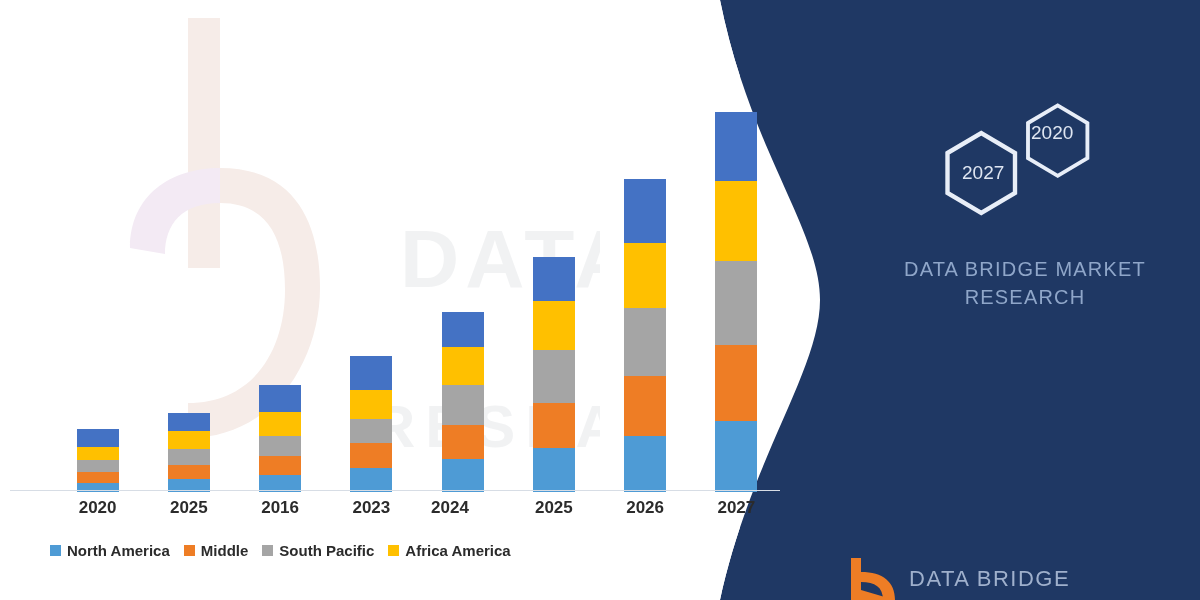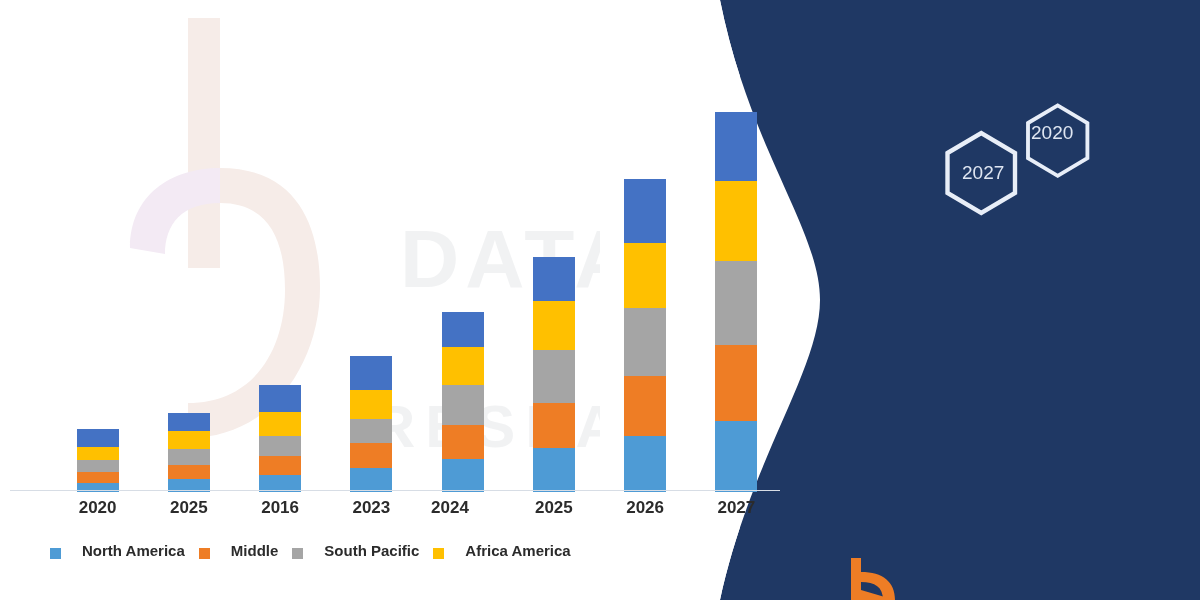--- a/index.html
+++ b/index.html
@@ -116,22 +116,22 @@
     position: absolute;
     left: 50px;
     top: 542px;
     display: flex;
     align-items: center;
     gap: 14px;
     z-index: 4;
   }
   .legend-item {
     display: flex;
-    align-items: flex-end;
-    gap: 21px;
+    align-items: center;
+    gap: 6px;
   }
   .legend-swatch {
     width: 11px; height: 11px;
     display: inline-block;
     flex: 0 0 auto;
   }
   .legend-label {
     font-size: 15px;
     font-weight: 700;
     color: #2b2b2b;
@@ -302,22 +302,27 @@
 
   <div id="hex-wrap">
     <svg viewBox="0 0 200 140" width="200" height="140">
       <polygon points="30,48 57,32 84,48 84,80 57,96 30,80" fill="none" stroke="#e8eef8" stroke-width="3.5" transform="translate(0,8) scale(1.25) translate(-12,-12)"></polygon>
       <polygon points="100,16 127,0 154,16 154,48 127,64 100,48" fill="none" stroke="#e8eef8" stroke-width="3.5" transform="translate(4,12) scale(1.1) translate(-10,-6)"></polygon>
     </svg>
     <span class="hex-label" id="hex-2027-label">2027</span>
     <span class="hex-label" id="hex-2020-label">2020</span>
   </div>
 
+  <div id="brand-name">
+    <span>DATA BRIDGE MARKET</span><br>
+    <span>RESEARCH</span>
+  </div>
 
   <div id="footer-logo">
     <svg width="52" height="46" viewBox="0 0 52 46">
       <path d="M6 2 L16 2 L16 44 L6 44 Z" fill="#ee7d25"></path>
       <path d="M16 16 C 38 16, 50 26, 50 44 L38 44 C 38 31, 30 26, 16 26 Z" fill="#ee7d25"></path>
       <path d="M16 34 L50 44 L16 44 Z" fill="#ee7d25"></path>
     </svg>
+    <span id="footer-logo-text">DATA BRIDGE</span>
   </div>
 
 </div>
 
 </body></html>

